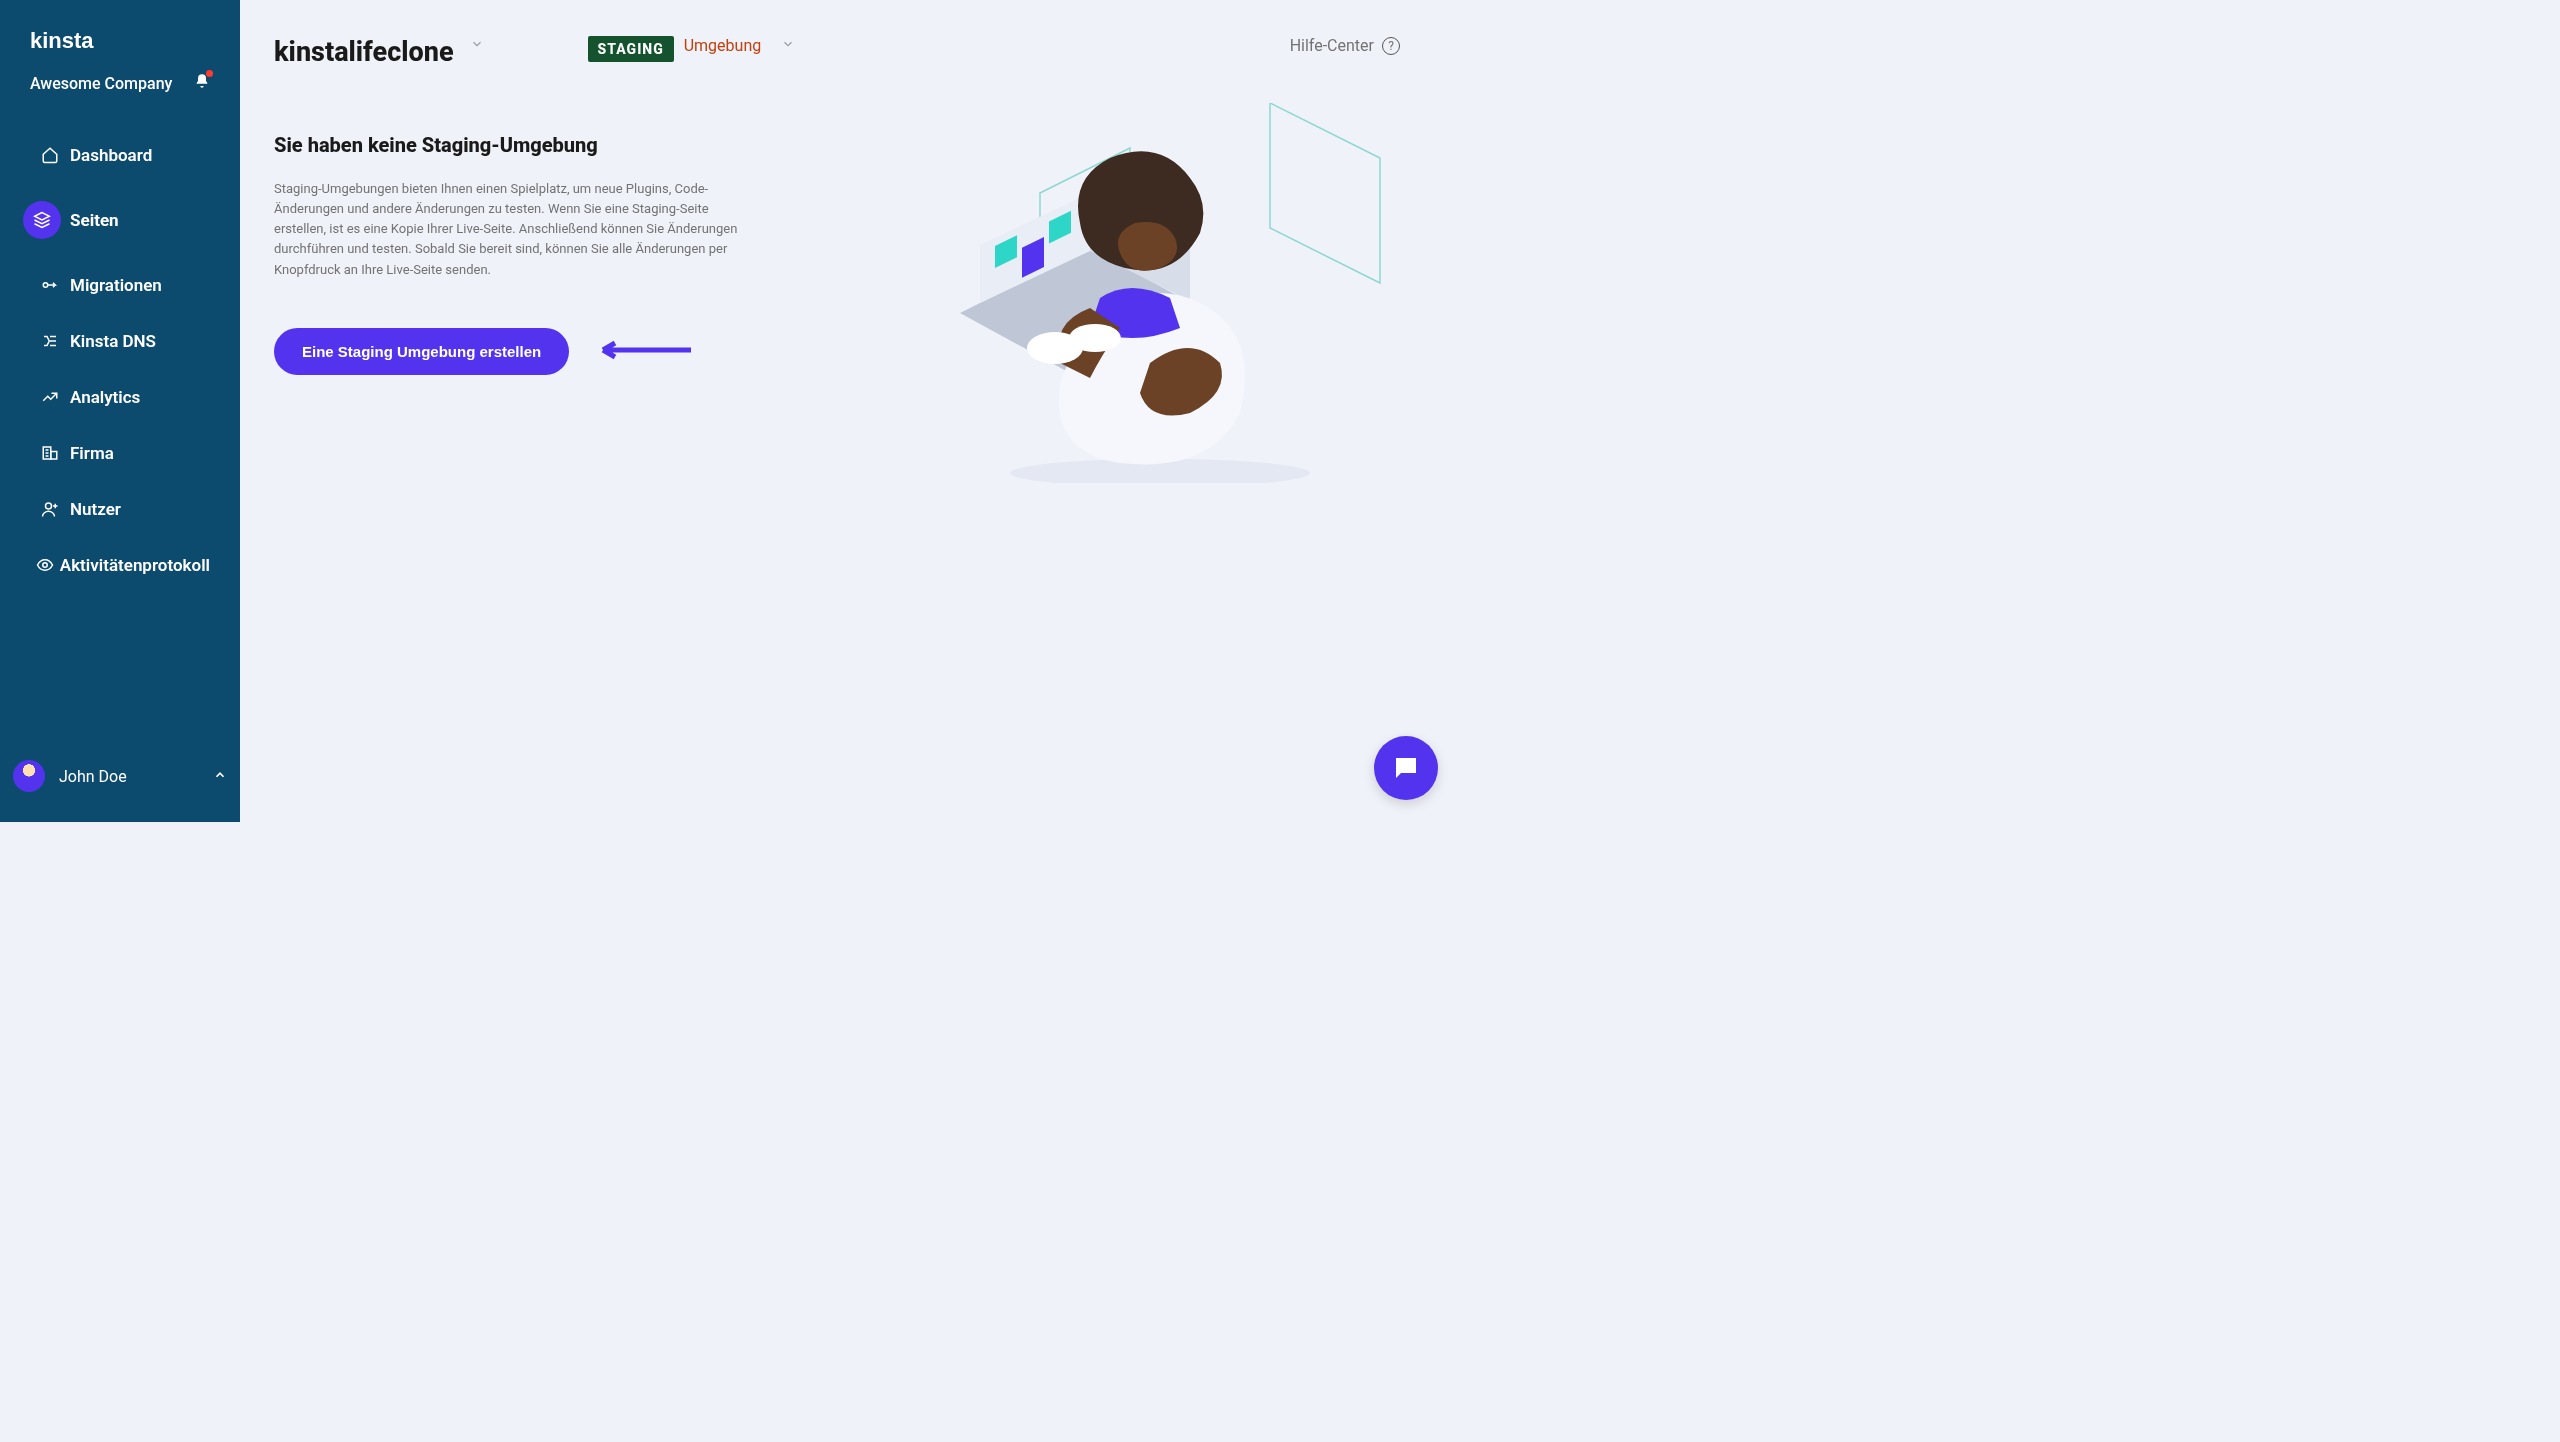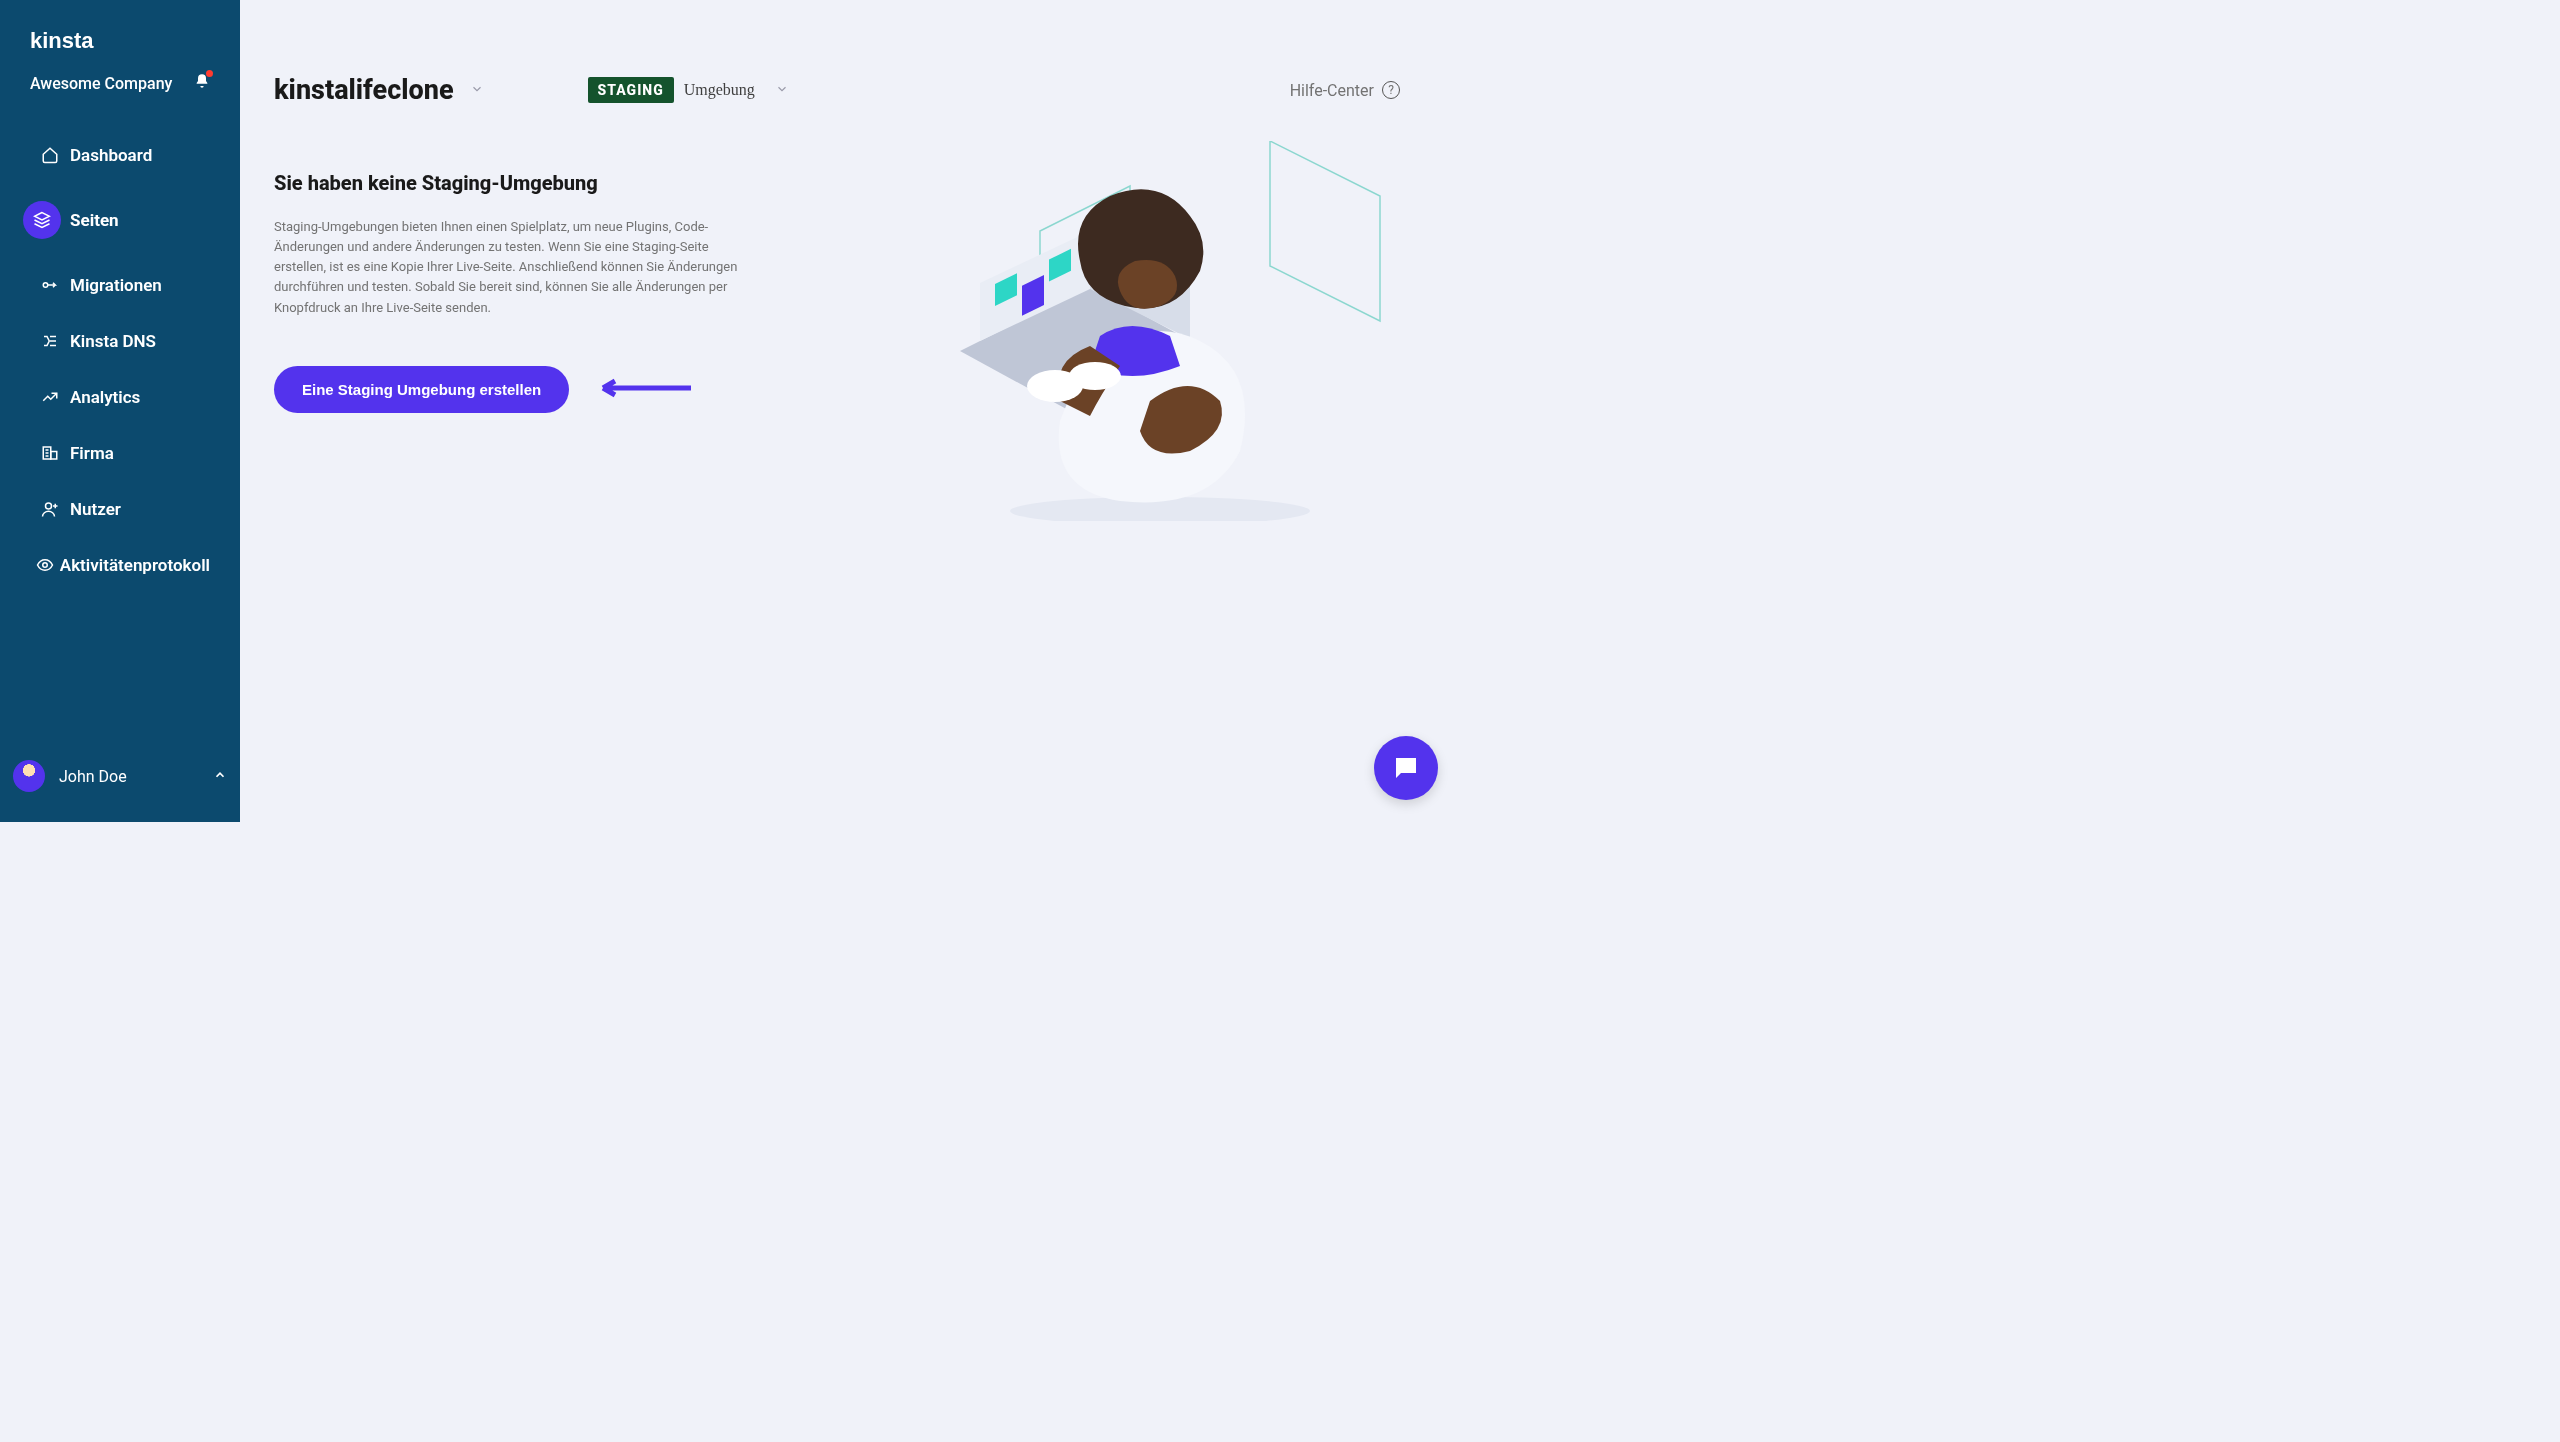--- a/index.html
+++ b/index.html
@@ -21,25 +21,25 @@
 .nav-item .nav-icon svg { width: 18px; height: 18px; }
 .nav-item.active { font-weight: 700; }
 .nav-item.active .nav-icon { background: #5333ed; border-radius: 50%; width: 38px; height: 38px; margin-left:-7px; margin-right:9px; }
 
 .user-row { display: flex; align-items: center; padding: 18px 13px 30px; cursor: pointer; }
 .avatar { width: 32px; height: 32px; border-radius: 50%; background: radial-gradient(circle at 50% 30%, #ffe0b3 25%, #5333ed 26%); margin-right: 14px; border: 2px solid #5333ed; }
 .user-row .chevron { margin-left: auto; }
 
 .main { flex: 1; padding: 36px 60px 36px 34px; position: relative; }
 
-.topbar { display: flex; align-items: center; margin-top: 38px; }
+.topbar { display: flex; align-items: flex-start; }
 .site-title { font-size: 27px; font-weight: 800; color: #1a1a1a; margin-right: 8px; }
 .site-title-chevron { margin-left: 8px; color: #9a9aa9; }
 .badge-staging { background: #14532d; color: #fff; font-weight: 800; font-size: 14px; letter-spacing: 1px; padding: 5px 10px; border-radius: 2px; margin-left: 104px; }
-.env-label { font-size: 16px; color: #404040; margin-left: 10px; font-family: Liberation Serif, serif; }
+.env-label { font-size: 16px; color: #c2410c; margin-left: 10px; }
 .env-chevron { margin-left: 20px; color: #9a9aa9; }
 .spacer { flex: 1; }
 .help { font-size: 16px; color: #737373; display: flex; align-items: center; }
 .help-q { width: 18px; height: 18px; border: 1.5px solid #555; border-radius: 50%; display: inline-flex; align-items: center; justify-content: center; font-size: 12px; margin-left: 8px; }
 
 .content { display: flex; margin-top: 65px; }
 .left { width: 500px; }
 .heading { font-size: 20px; font-weight: 800; color: #1a1a1a; margin-bottom: 22px; }
 .desc { font-size: 13px; line-height: 1.55; color: #737373; max-width: 480px; }
 .cta { margin-top: 48px; background: #5333ed; color: #fff; border: none; padding: 15px 28px; font-size: 15px; font-weight: 700; border-radius: 40px; cursor: pointer; }

